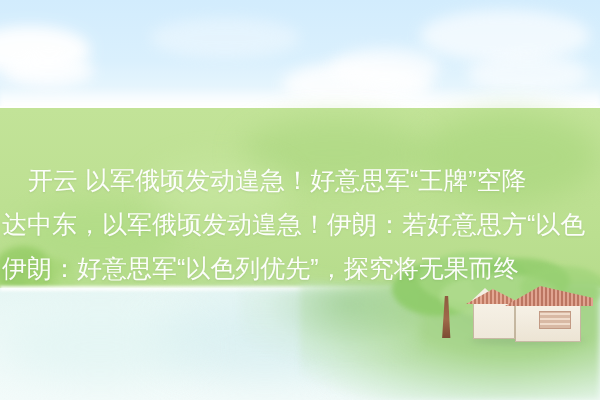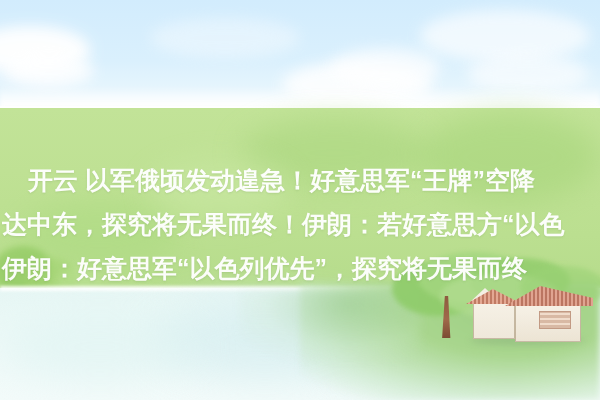--- a/index.html
+++ b/index.html
@@ -222,21 +222,20 @@
     width: 600px;
     padding: 0 0 0 2px;
     box-sizing: border-box;
     font-size: 25px;
     line-height: 44px;
     letter-spacing: 0px;
     color: rgba(255,255,255,.96);
     text-shadow: 0 1px 2px rgba(120,150,90,.22);
     white-space: nowrap;
     overflow: hidden;
-    font-weight: bold;
   }
   .hl-line { display: block; height: 44px; }
   .hl-line.l1 { padding-left: 26px; }
   .hl-line.l2 { padding-left: 0px; }
   .hl-line.l3 { padding-left: 0px; }
 </style>
 </head>
 <body>
 
 <div id="stage">
@@ -290,17 +289,17 @@
     <div class="house h-body-right"></div>
     <div class="house h-gable-small"></div>
     <div class="house h-roof-a"></div>
     <div class="house h-roof-b"></div>
     <div class="house h-window"></div>
 
   </div>
 
   <div class="headline">
     <span class="hl-line l1">开云 以军俄顷发动遑急！好意思军“王牌”空降</span>
-    <span class="hl-line l2">达中东，探究将无果而终！伊朗：若好意思方“以色</span>
+    <span class="hl-line l2">达中东，以军俄顷发动遑急！伊朗：若好意思方“以色</span>
     <span class="hl-line l3">伊朗：好意思军“以色列优先”，探究将无果而终</span>
   </div>
 
 </div>
 
 </body></html>

